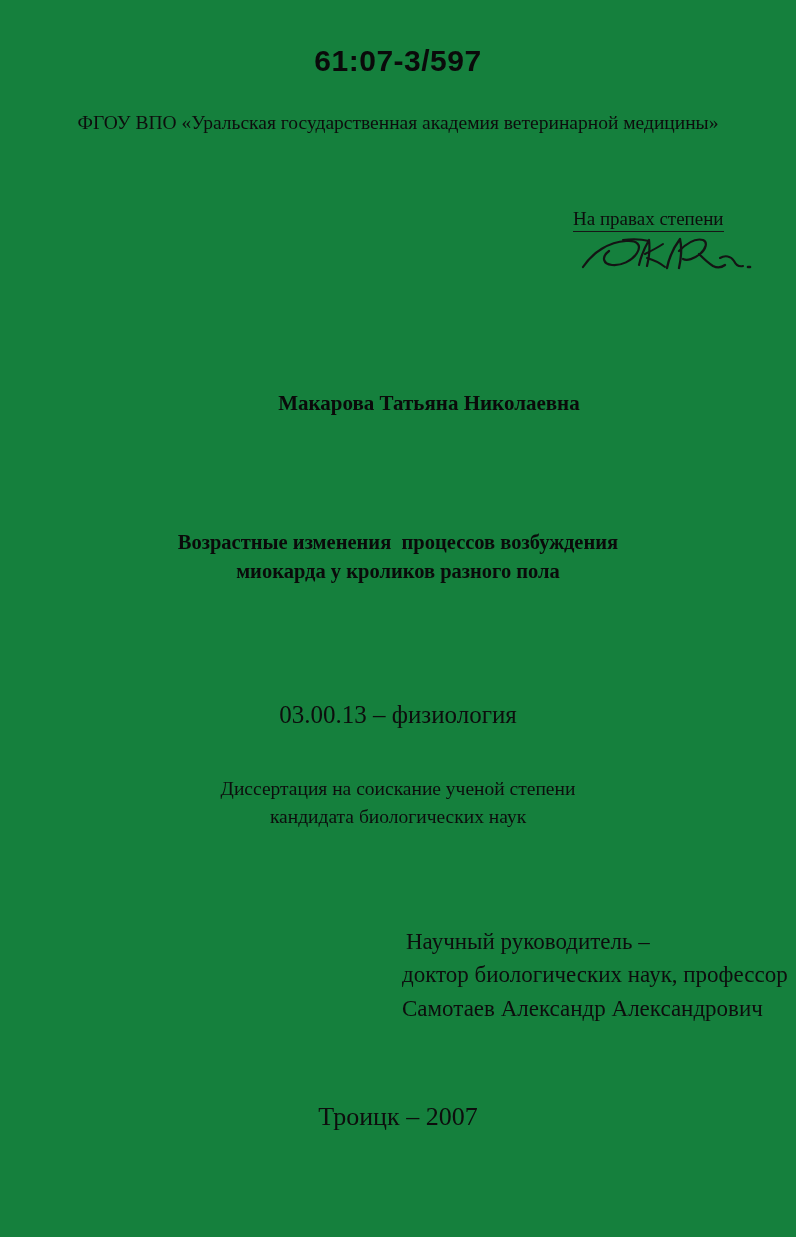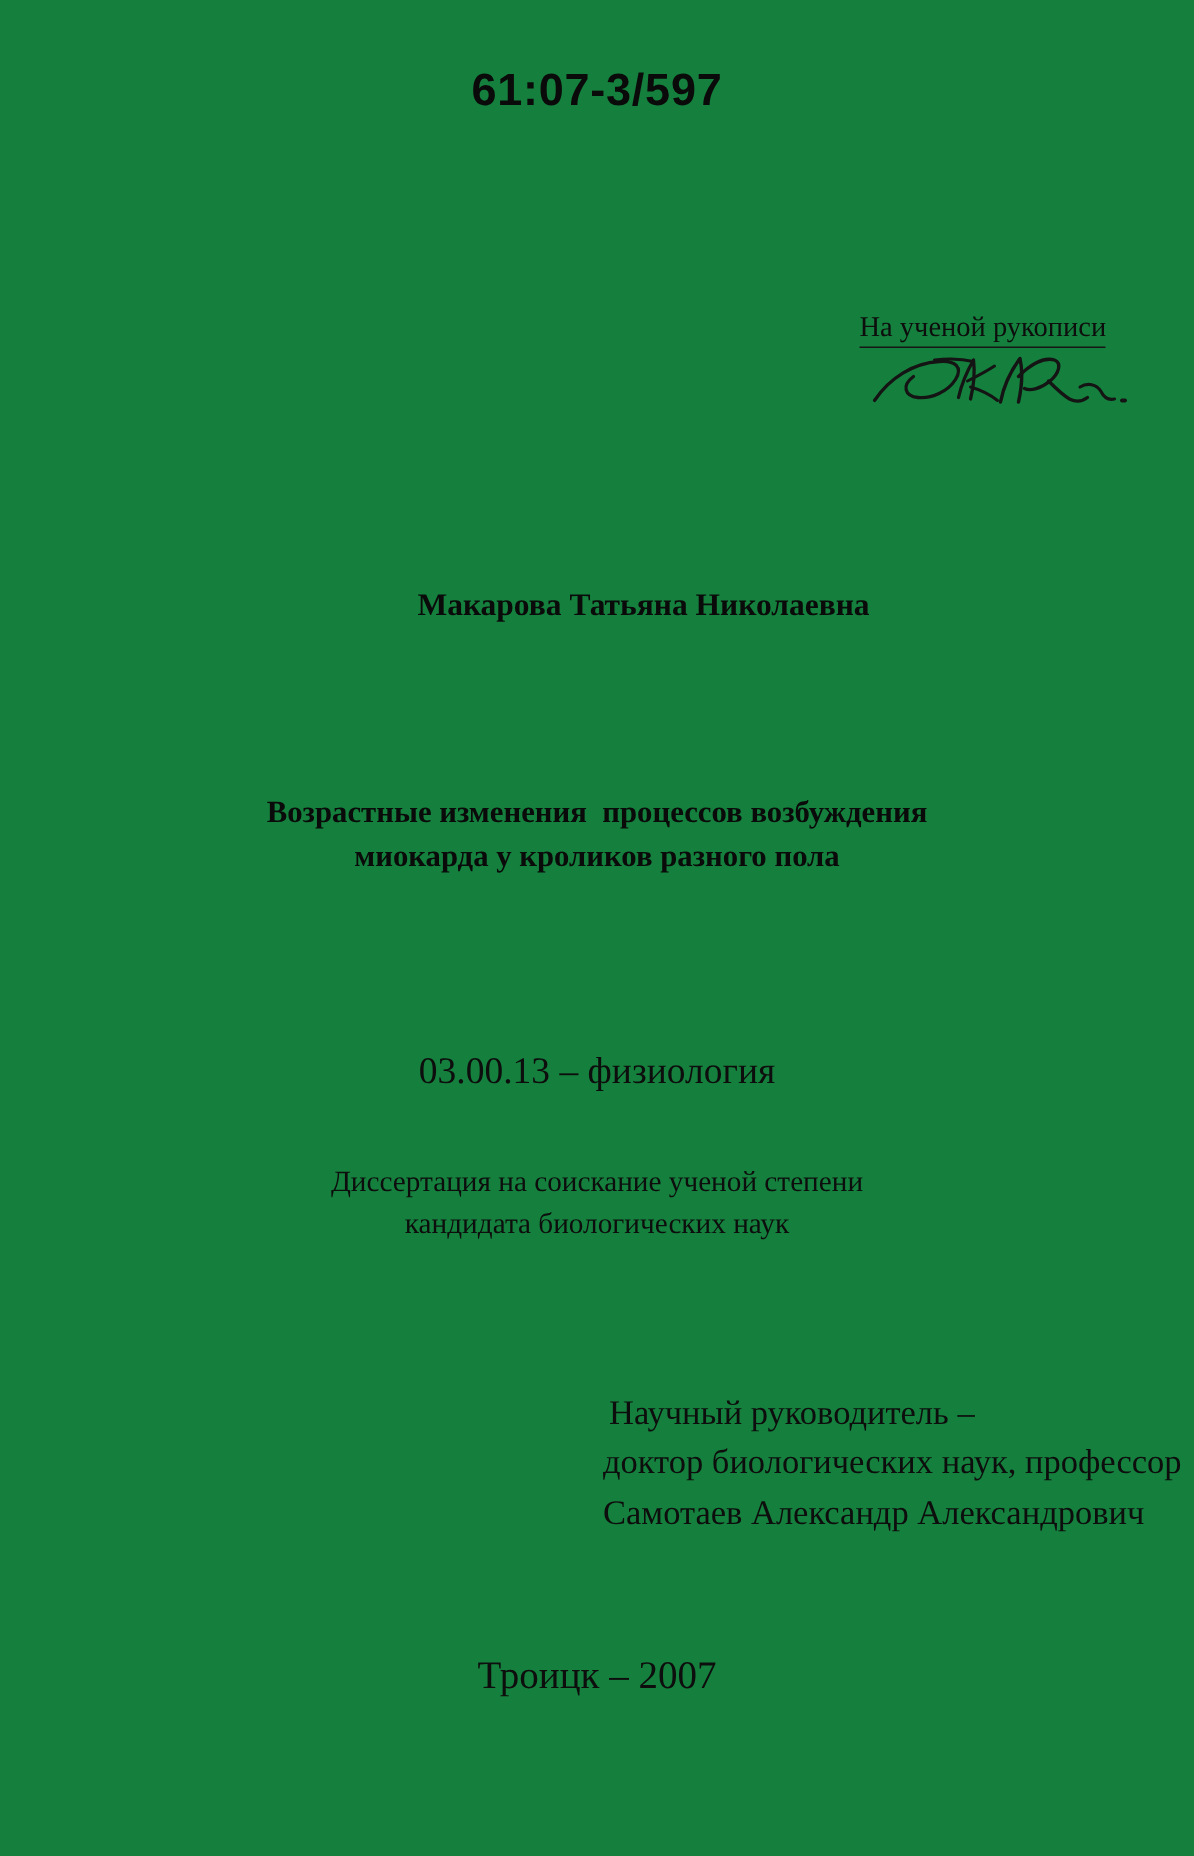--- a/index.html
+++ b/index.html
@@ -146,23 +146,24 @@
     color: #0d0d0d;
   }
 </style>
 </head>
 <body>
 
 <div class="page">
 
   <div class="catalog-number">61:07-3/597</div>
 
+  <div class="institution">ФГОУ ВПО «Уральская государственная академия ветеринарной медицины»</div>
 
   <div class="rights-block">
-    <span class="rights-label">На ученой рукописи</span>
+    <span class="rights-label">На правах степени</span>
     <span class="signature">
       <svg width="176" height="42" viewBox="0 0 176 42" xmlns="http://www.w3.org/2000/svg">
         <g fill="none" stroke="#141414" stroke-linecap="round" stroke-linejoin="round">
           <path d="M4 33 C 14 18, 30 8, 47 7 C 58 6, 63 11, 58 19 C 53 27, 42 32, 33 31 C 24 30, 22 23, 30 17" stroke-width="2.2"></path>
           <path d="M44 6 C 52 5, 62 5, 70 7" stroke-width="2"></path>
           <path d="M60 31 C 62 22, 66 13, 70 6 C 71 14, 70 24, 68 32" stroke-width="2.2"></path>
           <path d="M66 20 C 72 17, 78 14, 84 10" stroke-width="2"></path>
           <path d="M68 24 C 75 26, 81 29, 86 33" stroke-width="2"></path>
           <path d="M88 34 C 90 24, 95 13, 101 5 C 103 14, 102 25, 100 34" stroke-width="2.3"></path>
           <path d="M100 17 C 108 9, 117 4, 124 6 C 129 8, 127 15, 121 20 C 115 25, 108 27, 104 25" stroke-width="2.2"></path>

